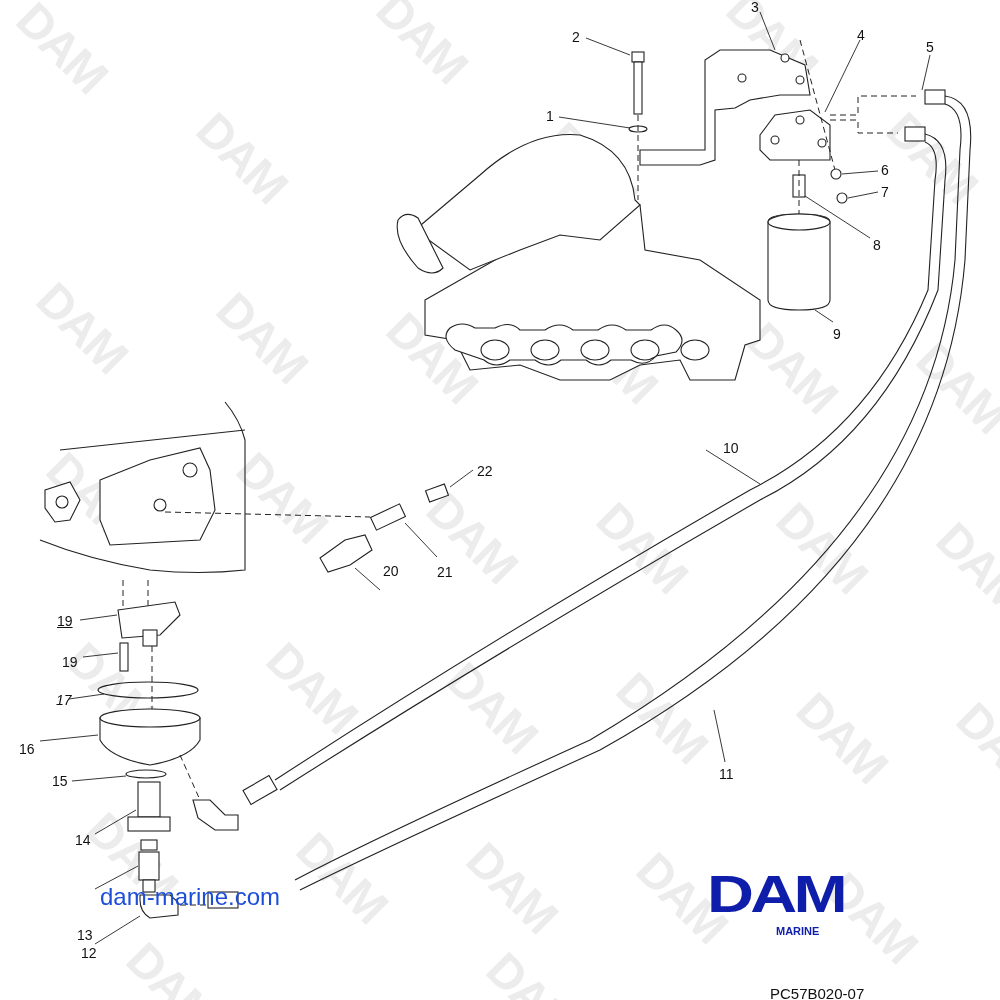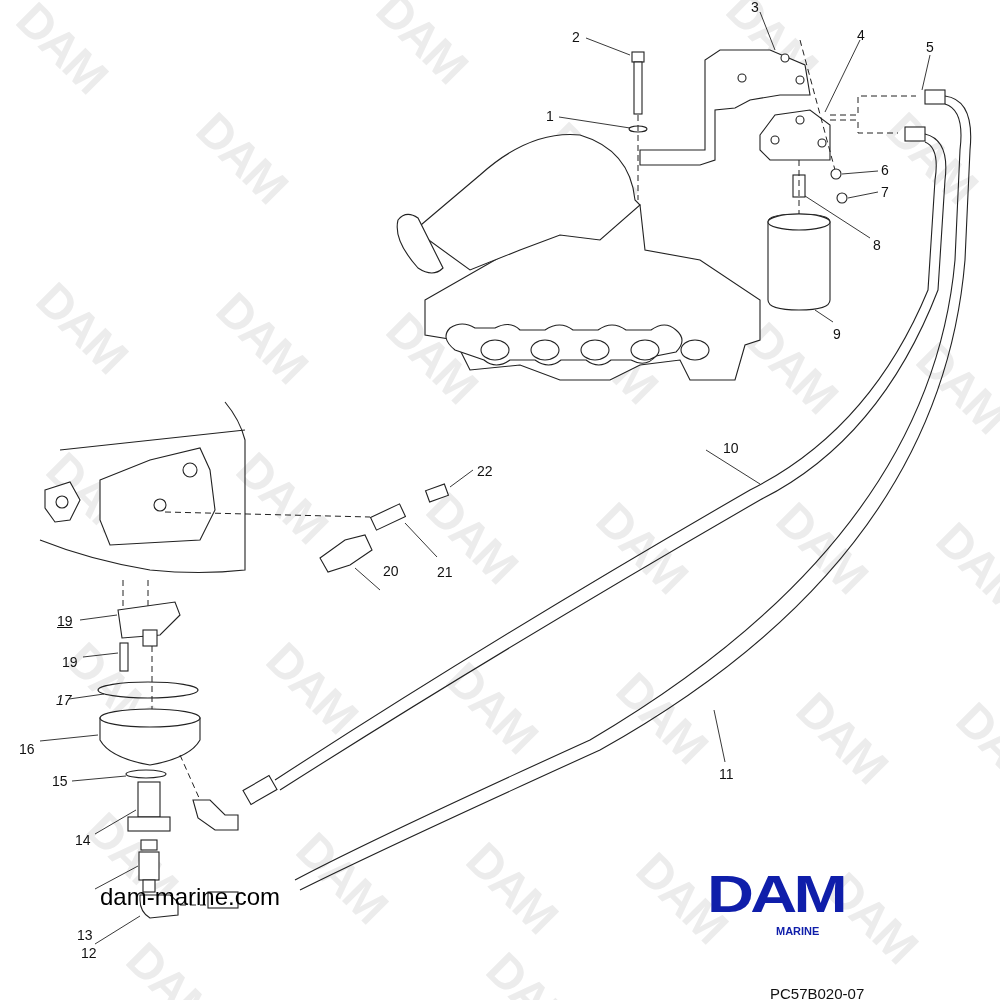--- a/index.html
+++ b/index.html
@@ -1,20 +1,20 @@
 <!DOCTYPE html>
 <html><head>
 <meta charset="utf-8">
 <style>
   html, body { margin:0; padding:0; background:#ffffff; }
   body { width:1000px; height:1000px; position:relative; overflow:hidden; font-family:"Liberation Sans", sans-serif; }
   #diagram { position:absolute; left:0; top:0; width:1000px; height:1000px; }
   .wm { position:absolute; font-family:"Liberation Sans", sans-serif; font-weight:bold; font-size:48px; color:#ececec; transform:rotate(45deg); letter-spacing:-2px; pointer-events:none; white-space:nowrap; }
   .callout { position:absolute; font-size:14px; color:#111; line-height:1; }
-  .website { position:absolute; left:100px; top:883px; font-size:24px; color:#000000; }
+  .website { position:absolute; left:100px; top:883px; font-size:24px; color:#1d4ed8; }
   .logo-dam { position:absolute; left:707px; top:868px; font-size:52px; font-weight:900; color:#0f1eaa; letter-spacing:-3px; font-family:"Liberation Sans", sans-serif; transform:scaleX(1.25); transform-origin:left top; line-height:1; }
   .logo-marine { position:absolute; left:776px; top:925px; font-size:11px; font-weight:bold; color:#0f1eaa; }
   .figid { position:absolute; left:770px; top:985px; font-size:15px; color:#111; }
   svg .ln { fill:none; stroke:#222; stroke-width:1.1; }
   svg .part { fill:#fff; stroke:#222; stroke-width:1.1; }
   svg .dash { fill:none; stroke:#222; stroke-width:1; stroke-dasharray:6 4; }
   svg .leader { fill:none; stroke:#222; stroke-width:0.9; }
 </style>
 </head>
 <body>

